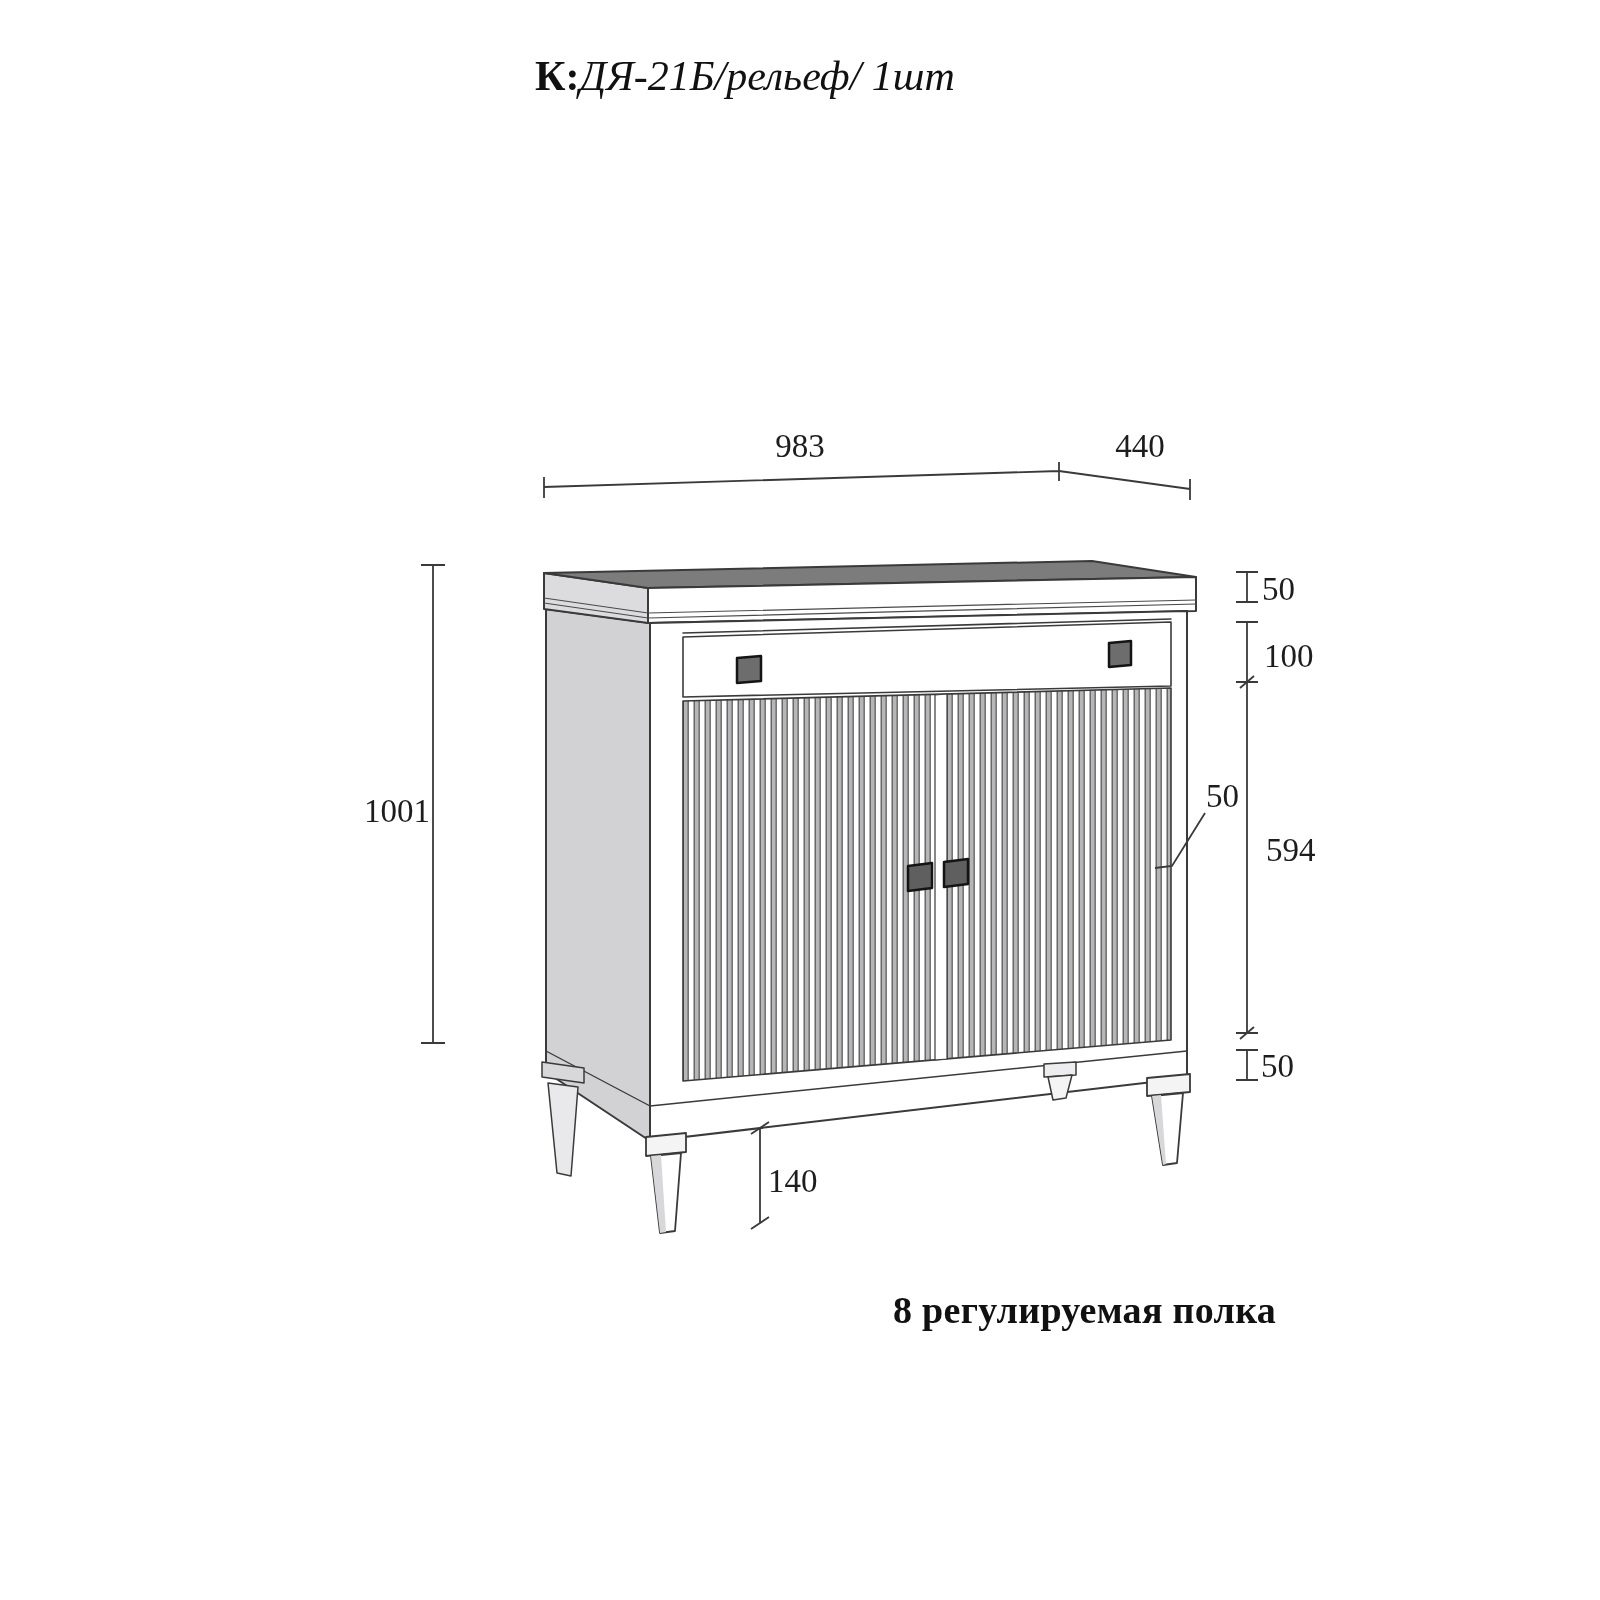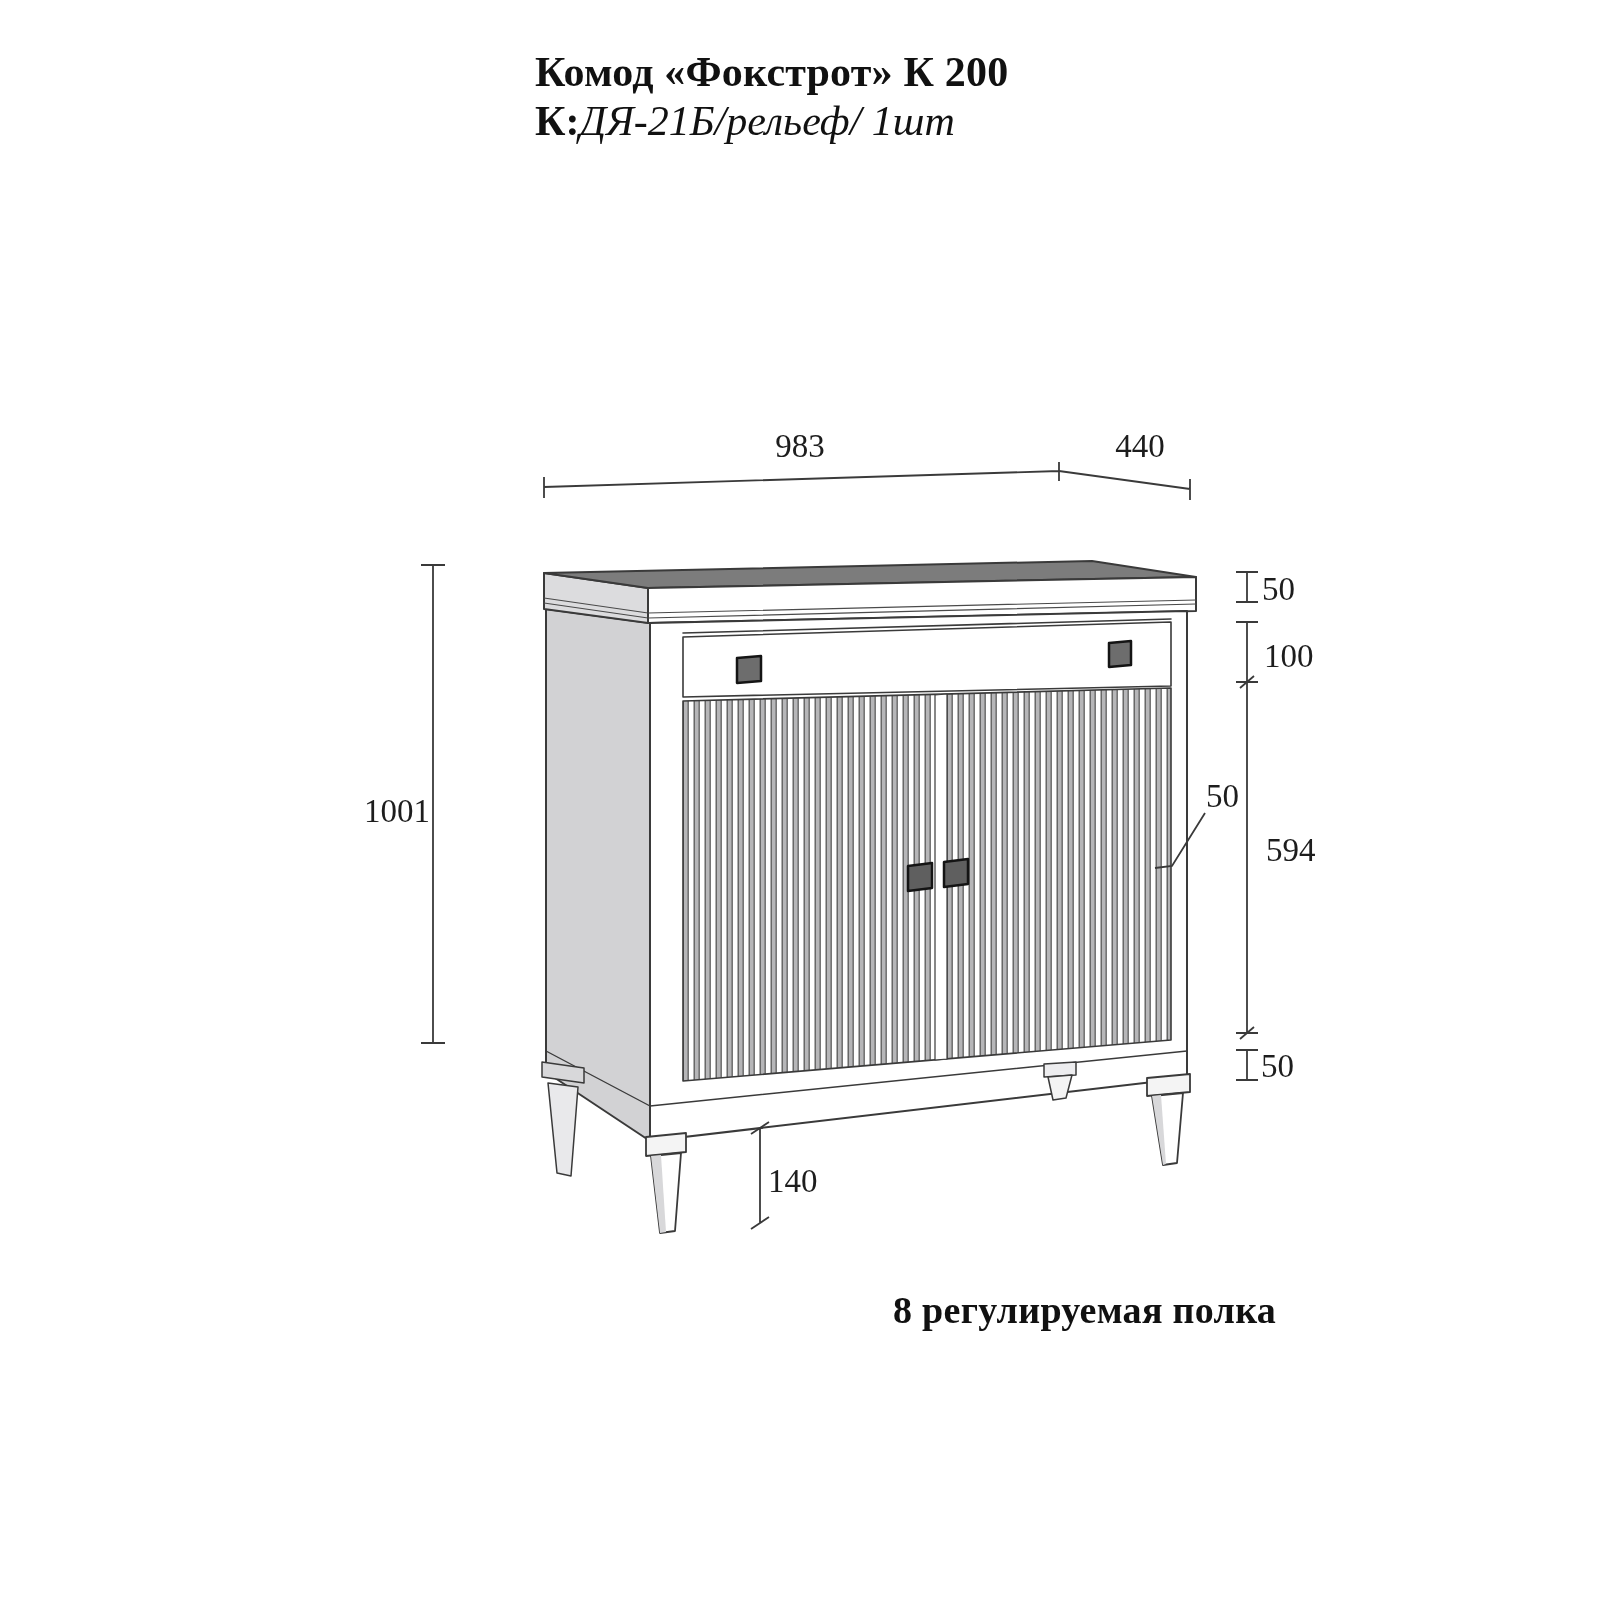--- a/index.html
+++ b/index.html
@@ -22,21 +22,20 @@
   }
   svg{position:absolute;left:0;top:0;}
   svg text{font-family:"Liberation Serif", serif;font-size:33px;fill:#1d1d1d;}
 </style>
 </head>
 <body>
 
 <div class="stage">
 
   <div class="title-block">
-    <div class="title-line1">Комод «Фокстрот» К 200</div>
     <div class="title-line2">
       <span class="lbl">К:</span><span class="val">ДЯ-21Б/рельеф/ 1шт</span>
     </div>
   </div>
 
   <svg width="1600" height="1600" viewBox="0 0 1600 1600">
     <defs>
       <pattern id="flutes" width="11" height="12" patternUnits="userSpaceOnUse">
         <rect x="0" y="0" width="11" height="12" fill="#ffffff"></rect>
         <rect x="1.4" y="0" width="4.4" height="12" fill="#b6b6b8"></rect>

